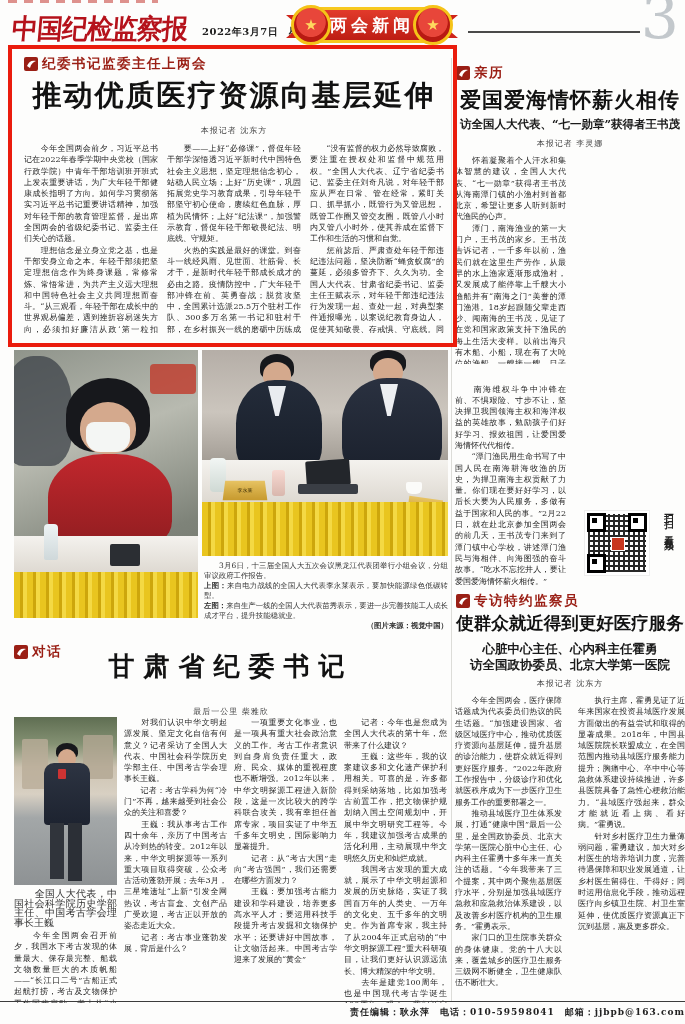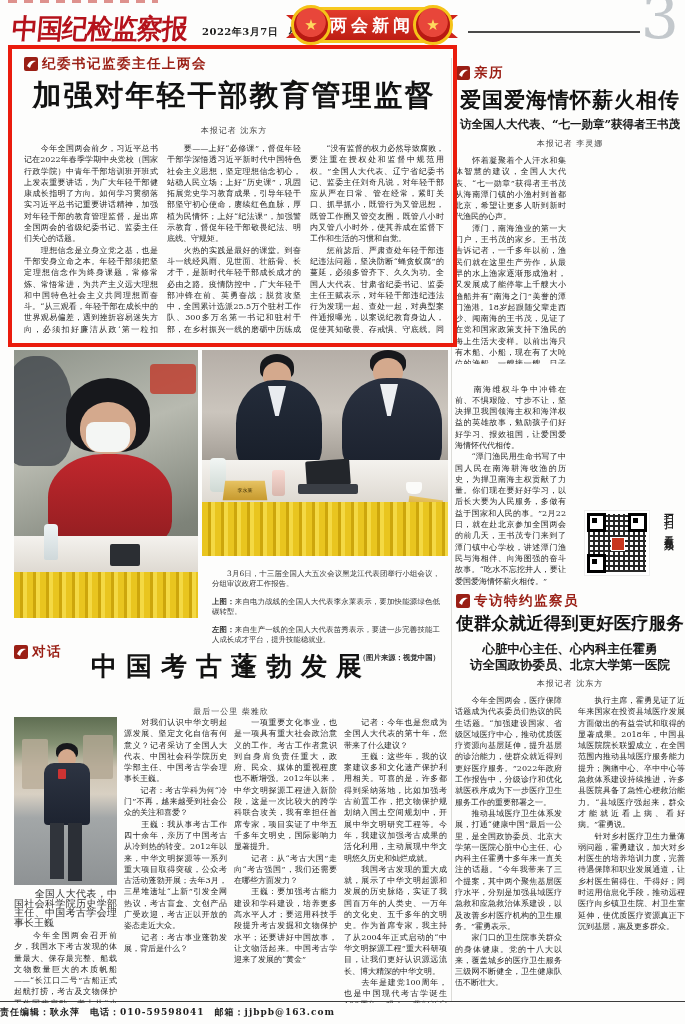--- a/index.html
+++ b/index.html
@@ -48,41 +48,41 @@
   .skirt{position:absolute;left:0;right:0;bottom:0;
      background:repeating-linear-gradient(90deg,#e9c51f 0 6px,#cda60c 6px 9px,#f4d944 9px 13px);}
   .cloth{position:absolute;left:0;right:0;background:linear-gradient(180deg,#f4f2ee,#ddd8d0);}
   .blob{position:absolute;border-radius:45% 45% 30% 30%;}
   .head{position:absolute;border-radius:50% 50% 45% 45%;background:#d4a98d;}
   .hair{position:absolute;border-radius:50% 50% 35% 35%;background:#17181c;}
   .placard{position:absolute;background:linear-gradient(180deg,#e7c363,#c79a2e);color:#3a2c05;
       font-size:5px;display:flex;align-items:center;justify-content:center;transform:perspective(40px) rotateX(14deg);}
 
   .caption{font-size:7.4px;line-height:10px;color:#333;text-align:justify;}
-  .caption p{margin:8px;}
+  .caption p{margin:0;}
   .caption .lead{font-weight:bold;}
   .caption .credit{text-align:right;font-weight:bold;}
 
   
   .qr-wrap{left:578px;top:498px;width:107px;height:94px;background:#fdfdfc;z-index:4;}
   .qr{position:absolute;left:6px;top:12px;width:64px;height:64px;background:#fff;border:1px solid #eee;}
   .qr .noise{position:absolute;inset:3px;
      background-image:repeating-linear-gradient(0deg,#111 0 2px,transparent 2px 5px),
                       repeating-linear-gradient(90deg,#111 0 2px,#fff 2px 5px);opacity:.9;}
   .finder{position:absolute;width:13px;height:13px;border:3px solid #000;background:#fff;}
   .finder::after{content:"";position:absolute;left:2px;top:2px;width:5px;height:5px;background:#000;}
   .qr-logo{position:absolute;left:26px;top:26px;width:12px;height:12px;background:#c8371f;border:1px solid #fff;}
   .qr-cap{position:absolute;right:10px;top:8px;height:80px;writing-mode:vertical-rl;
       font-size:9.5px;letter-spacing:3px;color:#222;font-weight:bold;}
 
   .vdivider{left:451px;top:58px;width:1px;height:944px;background:#dcdcd8;}
 
   
   .footer-rule{left:0;top:1001px;width:685px;height:1px;background:#3c3c3c;}
-  .footer-text{left:0;top:1006px;width:685px;text-align:left;font-size:9px;font-weight:bold;
+  .footer-text{left:0;top:1006px;width:685px;text-align:right;font-size:9px;font-weight:bold;
       color:#222;letter-spacing:1px;}
 </style>
 </head>
 <body>
 
 <div id="page">
 
   <div class="abs top-sliver"></div>
   <div class="abs masthead">中国纪检监察报</div>
   <div class="abs issue-date">2022年3月7日　星期一</div>
@@ -101,21 +101,21 @@
 
   <div class="abs annot-box"></div>
 
   <div class="abs kicker" style="left:24px;top:55px;">
     <svg width="14" height="14" viewBox="0 0 14 14">
         <rect width="14" height="14" rx="2" fill="#9a1f15"></rect>
         <path d="M3 9 C5 4,8 3,12 4 C9 5,7 7,6 11 Z" fill="#fff"></path>
       </svg>
     <span>纪委书记监委主任上两会</span>
   </div>
-  <div class="abs headline" style="left:24px;top:79px;width:420px;font-size:29px;letter-spacing:2px;">加强对年轻干部教育管理监督</div>
+  <div class="abs headline" style="left:24px;top:79px;width:420px;font-size:29px;letter-spacing:2px;">推动优质医疗资源向基层延伸</div>
   <div class="abs byline" style="left:24px;top:125px;width:420px;">本报记者 沈东方</div>
   <div class="abs cols" style="left:24px;top:143px;width:420px;height:190px;gap:9px;">
     <div class="col" style="width:134px;height:190px;">　　今年全国两会前夕，习近平总书记在2022年春季学期中央党校（国家行政学院）中青年干部培训班开班式上发表重要讲话，为广大年轻干部健康成长指明了方向。如何学习贯彻落实习近平总书记重要讲话精神，加强对年轻干部的教育管理监督，是出席全国两会的省级纪委书记、监委主任们关心的话题。
 　　理想信念是立身立党之基，也是干部安身立命之本。年轻干部须把坚定理想信念作为终身课题，常修常炼、常悟常进，为共产主义远大理想和中国特色社会主义共同理想而奋斗。“从三观看，年轻干部在成长中的世界观易偏差，遇到挫折容易迷失方向，必须扣好廉洁从政‘第一粒扣子’。”全国人大代表、天津市纪委书记、监委主任认为，在加强年轻干部教育方面，有“三课”要素重</div>
     <div class="col" style="width:134px;height:190px;">　　要——上好“必修课”，督促年轻干部学深悟透习近平新时代中国特色社会主义思想，坚定理想信念初心，站稳人民立场；上好“历史课”，巩固拓展党史学习教育成果，引导年轻干部坚守初心使命，赓续红色血脉，厚植为民情怀；上好“纪法课”，加强警示教育，督促年轻干部敬畏纪法、明底线、守规矩。
 　　火热的实践是最好的课堂。到奋斗一线经风雨、见世面、壮筋骨、长才干，是新时代年轻干部成长成才的必由之路。疫情防控中，广大年轻干部冲锋在前、英勇奋战；脱贫攻坚中，全国累计选派25.5万个驻村工作队、300多万名第一书记和驻村干部，在乡村振兴一线的磨砺中历练成长。
 　　全国人大代表、山东省纪委书记、监委主任陈辐宽表示，对年轻干</div>
     <div class="col" style="width:134px;height:190px;">　　“没有监督的权力必然导致腐败，要注重在授权处和监督中规范用权。”全国人大代表、辽宁省纪委书记、监委主任刘奇凡说，对年轻干部应从严在日常、管在经常，紧盯关口、抓早抓小，既管行为又管思想，既管工作圈又管交友圈，既管八小时内又管八小时外，使其养成在监督下工作和生活的习惯和自觉。
 　　惩前毖后、严肃查处年轻干部违纪违法问题，坚决防断“蝇贪蚁腐”的蔓延，必须多管齐下、久久为功。全国人大代表、甘肃省纪委书记、监委主任王赋表示，对年轻干部违纪违法行为发现一起、查处一起，对典型案件通报曝光，以案说纪教育身边人，促使其知敬畏、存戒惧、守底线。同时针对监督中发现的机制制度漏洞，督促相关单位建章立制、堵塞漏洞，织密扎紧制度笼子，从源头上进行防治。</div>
   </div>
@@ -164,21 +164,21 @@
     <p class="credit">（图片来源：视觉中国）</p>
   </div>
 
   <div class="abs kicker" style="left:14px;top:643px;">
     <svg width="14" height="14" viewBox="0 0 14 14">
         <rect width="14" height="14" rx="2" fill="#9a1f15"></rect>
         <path d="M3 9 C5 4,8 3,12 4 C9 5,7 7,6 11 Z" fill="#fff"></path>
       </svg>
     <span>对话</span>
   </div>
-  <div class="abs headline" style="left:14px;top:652px;width:434px;font-size:26px;letter-spacing:9px;">中国考古蓬勃发展</div>
+  <div class="abs headline" style="left:14px;top:652px;width:434px;font-size:26px;letter-spacing:9px;">甘肃省纪委书记</div>
   <div class="abs byline" style="left:14px;top:706px;width:434px;">最后一公里 柴雅欣</div>
 
   <div class="abs cols" style="left:14px;top:717px;width:434px;height:286px;gap:7px;">
     <div style="width:103px;height:286px;overflow:hidden;">
 
       <div class="ph" style="position:relative;width:103px;height:168px;
             background:linear-gradient(180deg,#5f6e52 0%,#849173 16%,#cdc3b1 30%,#d8d0c3 46%,#a3a7a8 60%,#8e9294 100%);">
         <div class="blob" style="left:8px;top:22px;width:26px;height:50px;background:#b9ad99;opacity:.8;border-radius:2px;"></div>
         <div class="blob" style="right:4px;top:18px;width:30px;height:44px;background:#b2a692;opacity:.8;border-radius:2px;"></div>
         <div class="hair" style="left:42px;top:26px;width:22px;height:16px;"></div>

